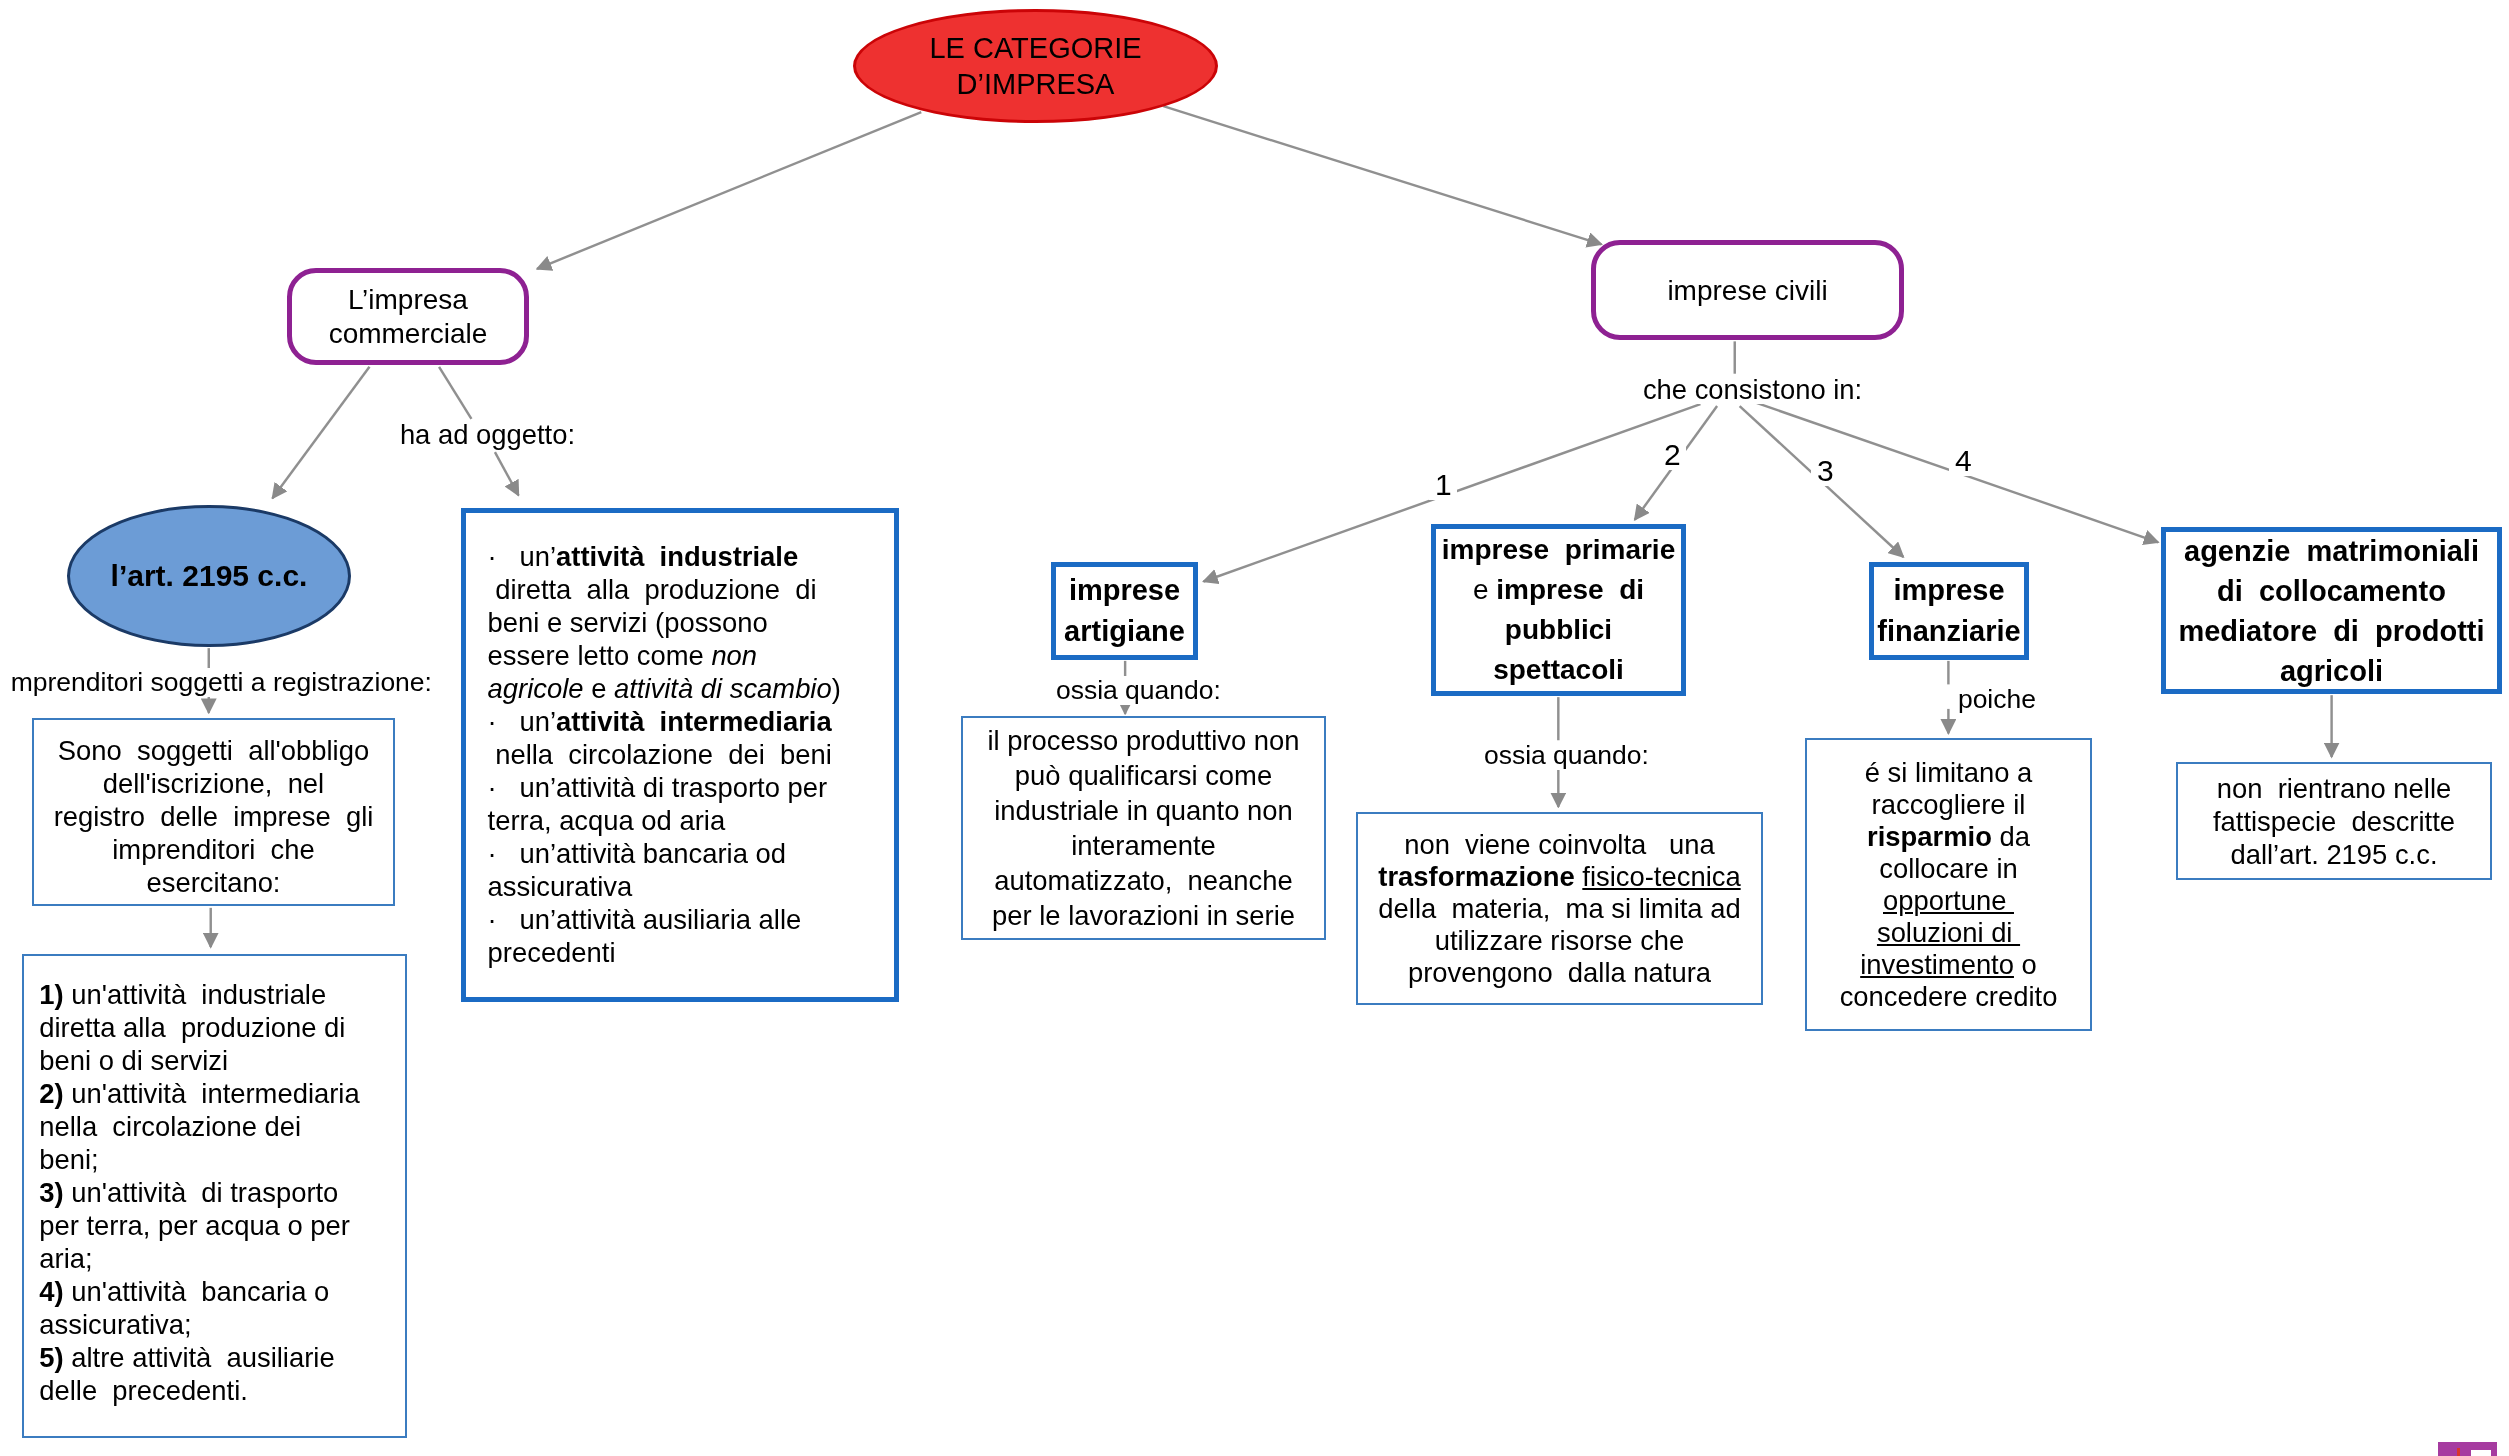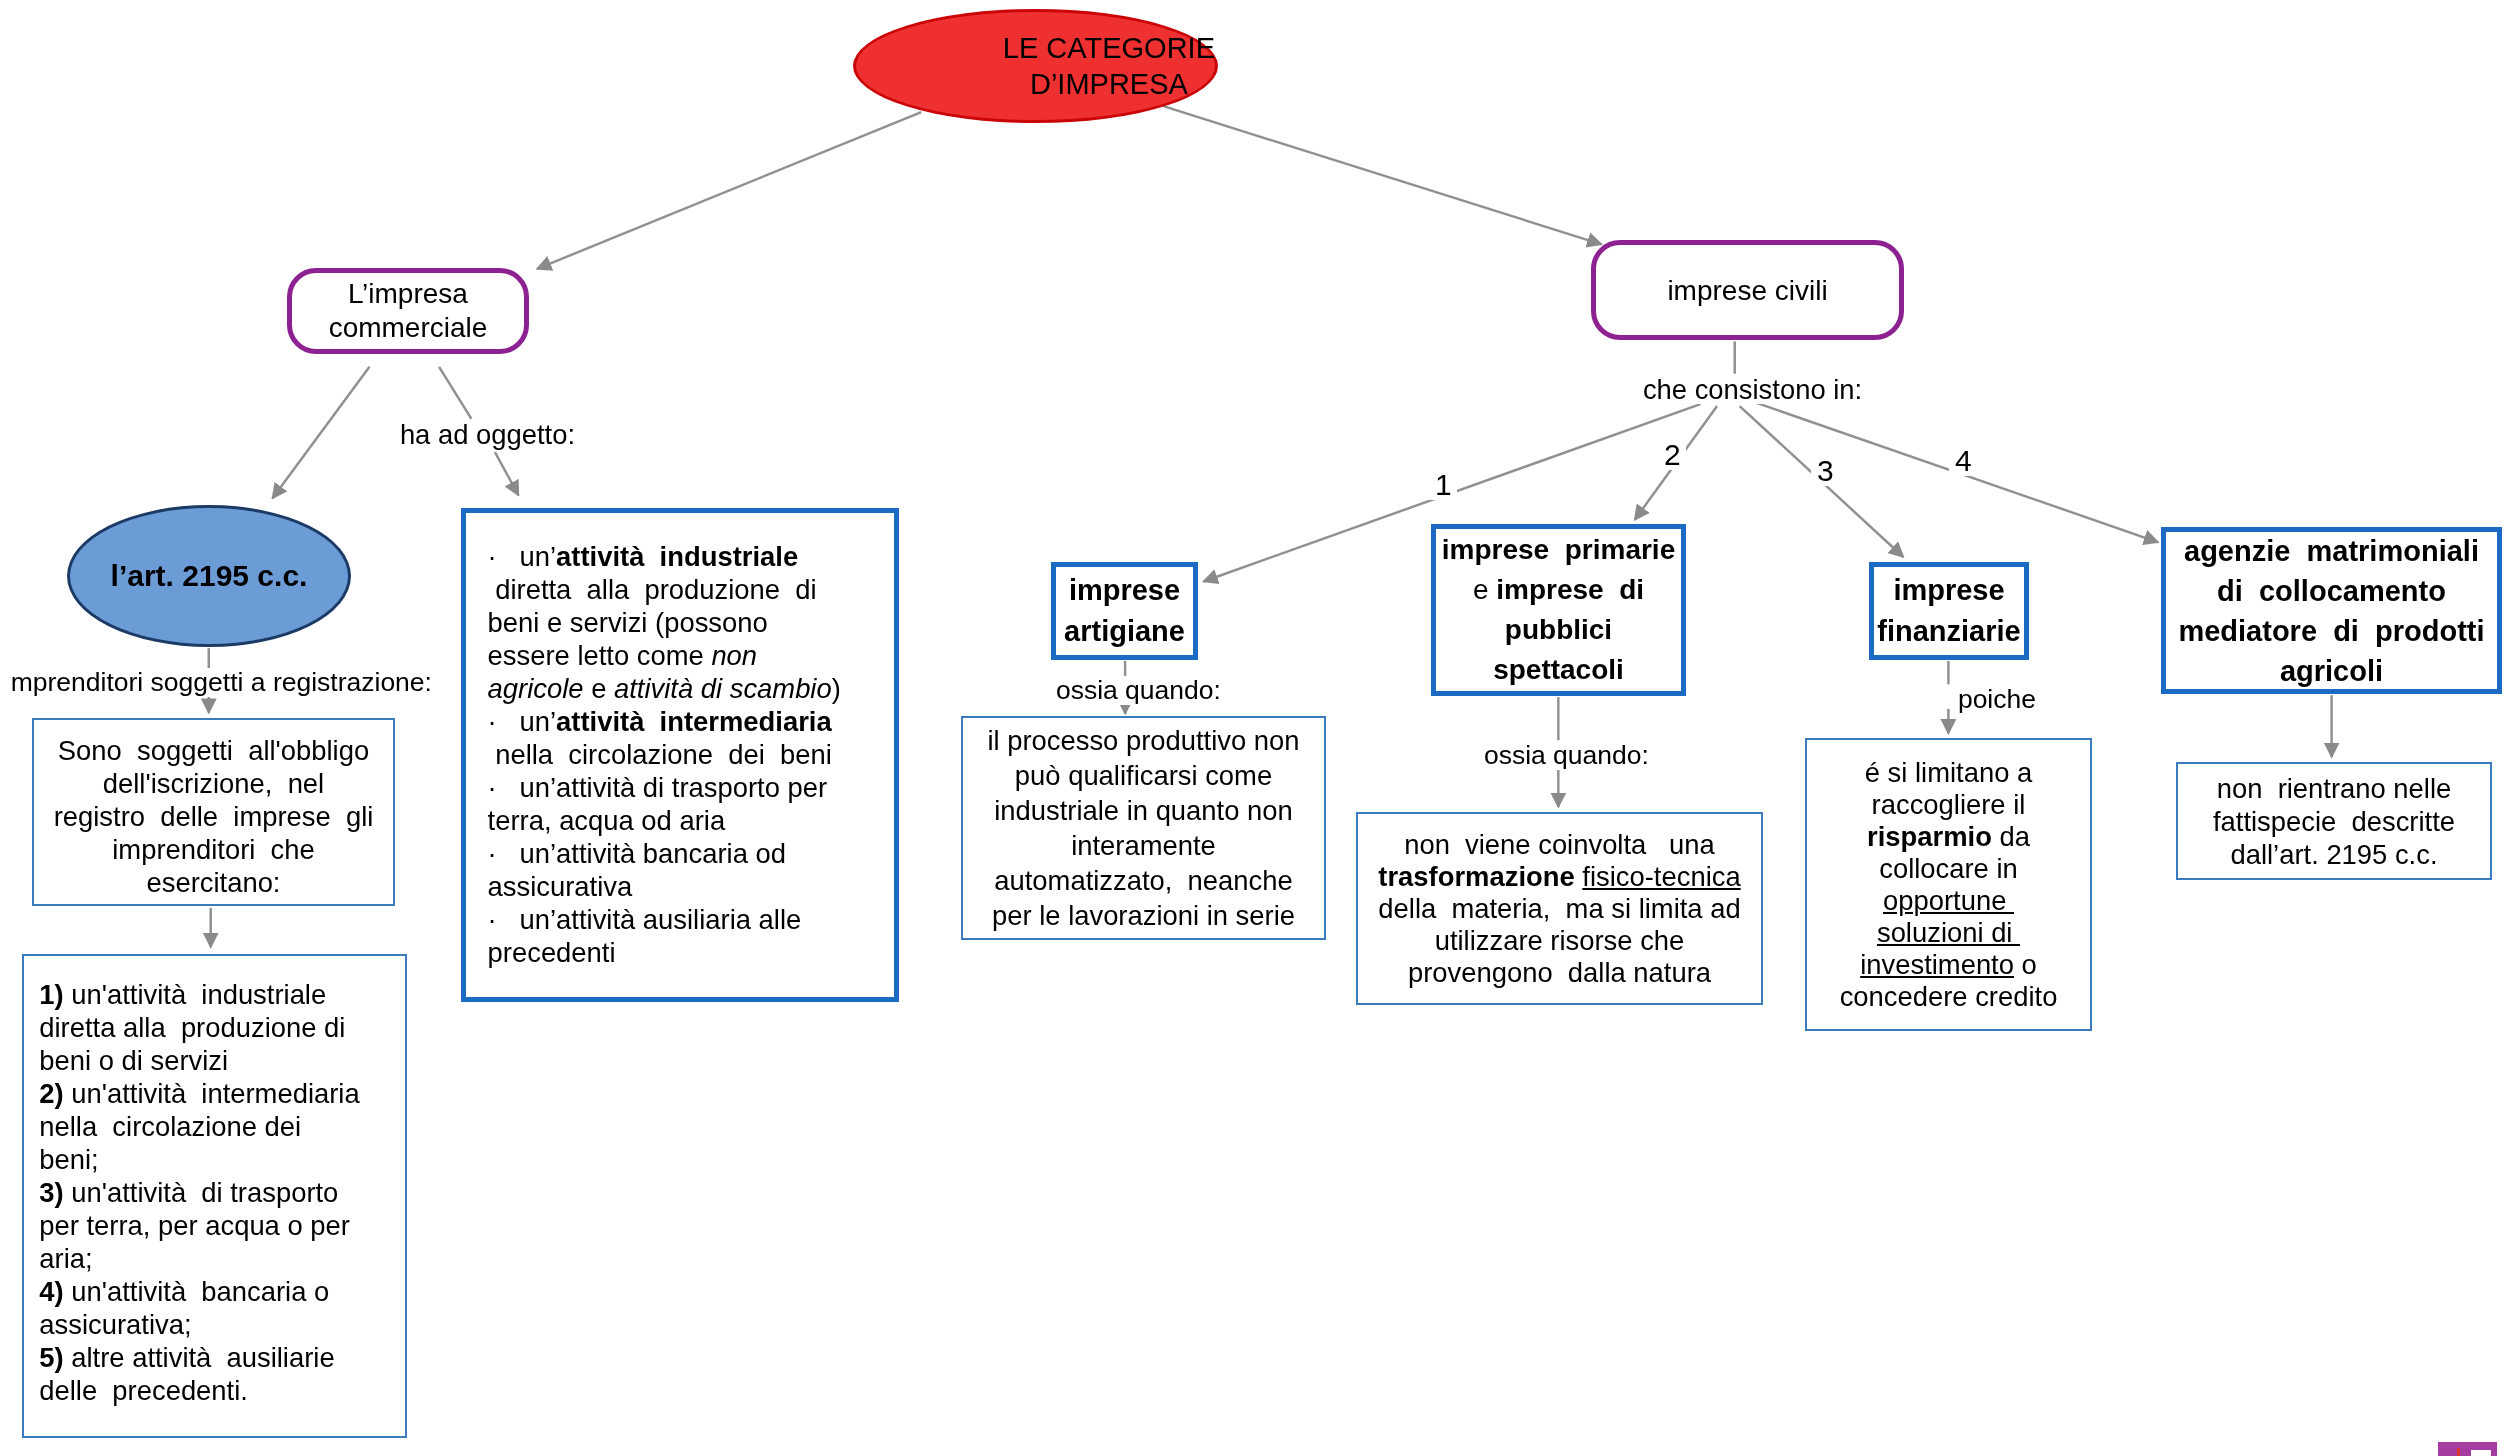--- a/index.html
+++ b/index.html
@@ -15,22 +15,22 @@
   .box-thin{border:2px solid #3b7cc0;}
   .rich div{white-space:pre-wrap;}
   .seg-b{font-weight:bold;}
   .seg-i{font-style:italic;}
   .seg-u{text-decoration:underline;}
   .lbl{position:absolute;background:#ffffff;white-space:nowrap;font-size:27.4px;line-height:29px;padding:0 2.9px;}
   .numlbl{position:absolute;background:#ffffff;font-size:30px;line-height:30px;padding:0 5.9px;}
   svg#wires{position:absolute;left:0;top:0;width:2509px;height:1457px;}
   line{stroke:#909090;stroke-width:2.5;}
   
-  #root-ellipse{left:853px;top:8.8px;width:365px;height:114px;background:#ee3130;border:3.9px solid #cb0407;font-size:29px;line-height:36px;align-items:flex-end;}
-  #node-commerciale{left:287px;top:268px;width:242px;height:86px;font-size:28px;line-height:34px;}
+  #root-ellipse{left:853px;top:8.8px;width:365px;height:114px;background:#ee3130;border:3.9px solid #cb0407;font-size:29px;line-height:36px;}
+  #node-commerciale{left:287px;top:268px;width:242px;height:97px;font-size:28px;line-height:34px;}
   #node-civili{left:1591px;top:240px;width:313px;height:100px;font-size:28px;line-height:33px;}
   #node-art2195{left:67px;top:505px;width:284px;height:142px;background:#6c9cd6;border:3.9px solid #1b3a66;font-weight:bold;font-size:30px;}
   #node-sono{left:32px;top:718px;width:363px;height:188px;font-size:27.4px;line-height:33px;padding-top:9.8px;justify-content:center;}
   #node-elenco-num{left:21.6px;top:954px;width:385px;height:484px;font-size:27.4px;line-height:33px;padding:21.6px 13.7px 0 15.7px;text-align:left;}
   #node-oggetto{left:461px;top:508px;width:438px;height:494px;font-size:27.4px;line-height:33px;padding:27.4px 11.8px 0 21.6px;text-align:left;}
   #node-artigiane{left:1051px;top:562px;width:147px;height:98px;font-weight:bold;font-size:29px;line-height:41px;}
   #node-processo{left:961px;top:716px;width:365px;height:224px;font-size:27.4px;line-height:35px;}
   #node-primarie{left:1431px;top:524px;width:255px;height:172px;font-size:28px;line-height:40px;}
   #node-nonviene{left:1356px;top:812px;width:407px;height:193px;font-size:27.4px;line-height:32px;}
   #node-finanziarie{left:1869px;top:562px;width:160px;height:98px;font-weight:bold;font-size:29px;line-height:41px;}

